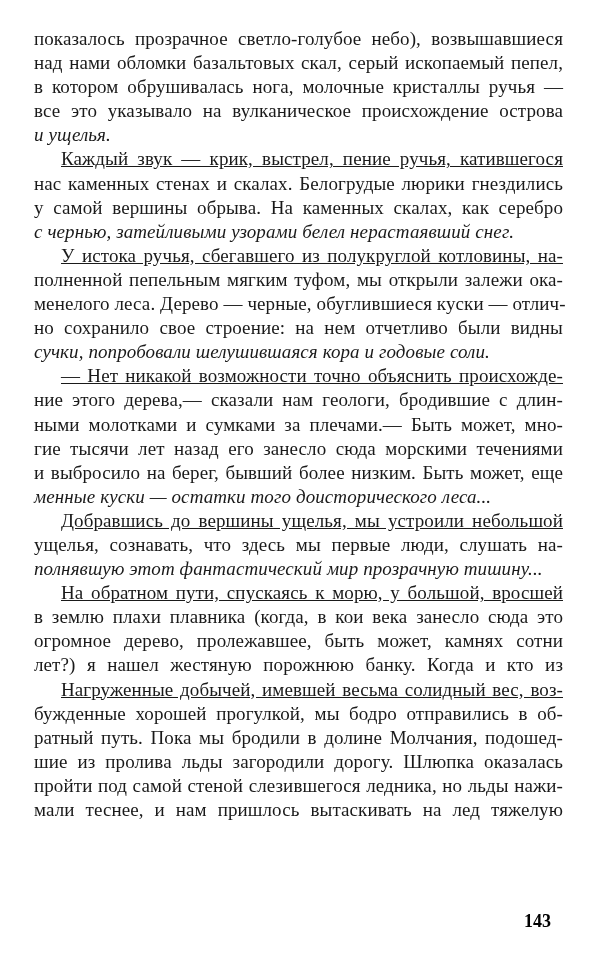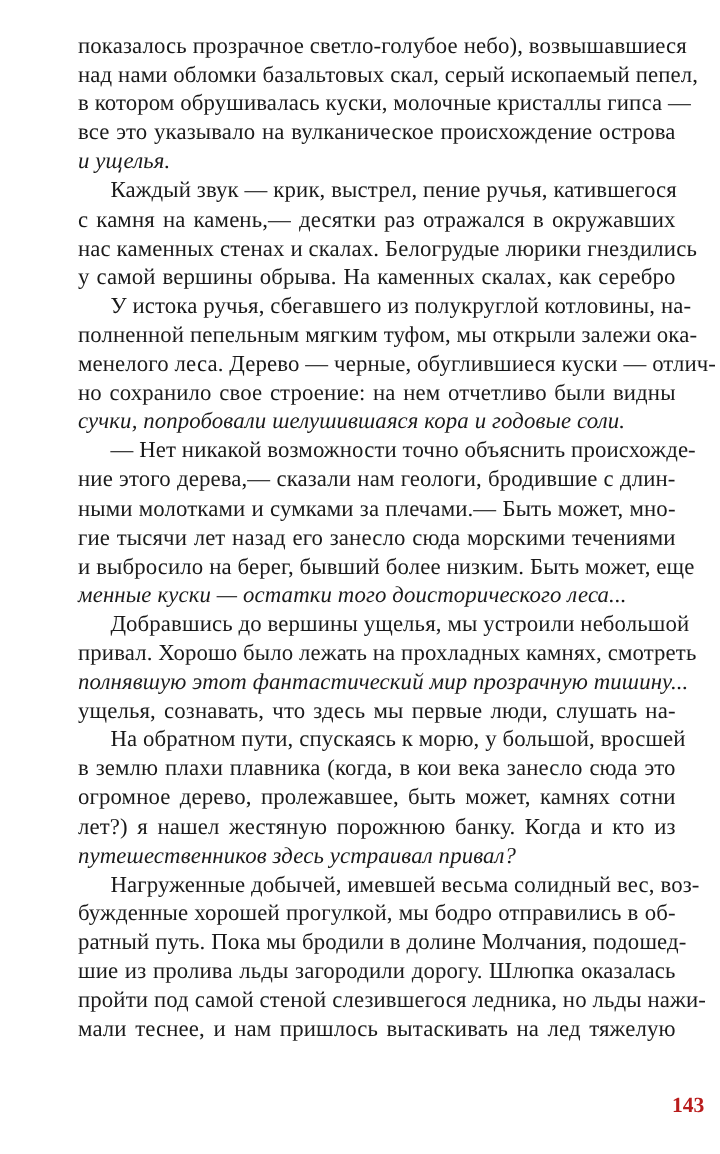--- a/index.html
+++ b/index.html
@@ -13,49 +13,48 @@
     }
     .line {
       display: block;
       height: 24.1px;
       line-height: 24.1px;
       font-size: 19px;
       white-space: nowrap;
       text-align: justify;
       text-align-last: justify;
       letter-spacing: 0.1px;
-      margin-left: 31px;
     }
-    .line.indent { padding-left: 27px; }
+    .line.indent { padding-left: 27px; text-decoration: underline; }
     .line.last { text-align-last: left; font-style: italic; }
     .page-number {
-      position: absolute; left: 560px; top: 911px;
+      position: absolute; left: 524px; top: 911px;
       font-family: "Liberation Serif", serif;
       font-weight: bold; font-size: 18px;
-      color: #b91c1c;
+      color: #000000;
     }
   </style>
 </head>
 <body>
 
 <div class="page">
 
   <div>
     <span class="line">показалось прозрачное светло-голубое небо), возвышавшиеся</span>
     <span class="line">над нами обломки базальтовых скал, серый ископаемый пепел,</span>
-    <span class="line">в котором обрушивалась куски, молочные кристаллы гипса —</span>
+    <span class="line">в котором обрушивалась нога, молочные кристаллы ручья —</span>
     <span class="line">все это указывало на вулканическое происхождение острова</span>
     <span class="line last">и ущелья.</span>
   </div>
 
   <div>
     <span class="line indent">Каждый звук — крик, выстрел, пение ручья, катившегося</span>
-    <span class="line">с камня на камень,— десятки раз отражался в окружавших</span>
     <span class="line">нас каменных стенах и скалах. Белогрудые люрики гнездились</span>
     <span class="line">у самой вершины обрыва. На каменных скалах, как серебро</span>
+    <span class="line last">с чернью, затейливыми узорами белел нерастаявший снег.</span>
   </div>
 
   <div>
     <span class="line indent">У истока ручья, сбегавшего из полукруглой котловины, на-</span>
     <span class="line">полненной пепельным мягким туфом, мы открыли залежи ока-</span>
     <span class="line">менелого леса. Дерево — черные, обуглившиеся куски — отлич-</span>
     <span class="line">но сохранило свое строение: на нем отчетливо были видны</span>
     <span class="line last">сучки, попробовали шелушившаяся кора и годовые соли.</span>
   </div>
 
@@ -63,31 +62,29 @@
     <span class="line indent">— Нет никакой возможности точно объяснить происхожде-</span>
     <span class="line">ние этого дерева,— сказали нам геологи, бродившие с длин-</span>
     <span class="line">ными молотками и сумками за плечами.— Быть может, мно-</span>
     <span class="line">гие тысячи лет назад его занесло сюда морскими течениями</span>
     <span class="line">и выбросило на берег, бывший более низким. Быть может, еще</span>
     <span class="line last">менные куски — остатки того доисторического леса...</span>
   </div>
 
   <div>
     <span class="line indent">Добравшись до вершины ущелья, мы устроили небольшой</span>
-    <span class="line">привал. Хорошо было лежать на прохладных камнях, смотреть</span>
+    <span class="line">ущелья, сознавать, что здесь мы первые люди, слушать на-</span>
     <span class="line last">полнявшую этот фантастический мир прозрачную тишину...</span>
-    <span class="line">ущелья, сознавать, что здесь мы первые люди, слушать на-</span>
   </div>
 
   <div>
     <span class="line indent">На обратном пути, спускаясь к морю, у большой, вросшей</span>
     <span class="line">в землю плахи плавника (когда, в кои века занесло сюда это</span>
     <span class="line">огромное дерево, пролежавшее, быть может, камнях сотни</span>
     <span class="line">лет?) я нашел жестяную порожнюю банку. Когда и кто из</span>
-    <span class="line last">путешественников здесь устраивал привал?</span>
   </div>
 
   <div>
     <span class="line indent">Нагруженные добычей, имевшей весьма солидный вес, воз-</span>
     <span class="line">бужденные хорошей прогулкой, мы бодро отправились в об-</span>
     <span class="line">ратный путь. Пока мы бродили в долине Молчания, подошед-</span>
     <span class="line">шие из пролива льды загородили дорогу. Шлюпка оказалась</span>
     <span class="line">пройти под самой стеной слезившегося ледника, но льды нажи-</span>
     <span class="line">мали теснее, и нам пришлось вытаскивать на лед тяжелую</span>
 

